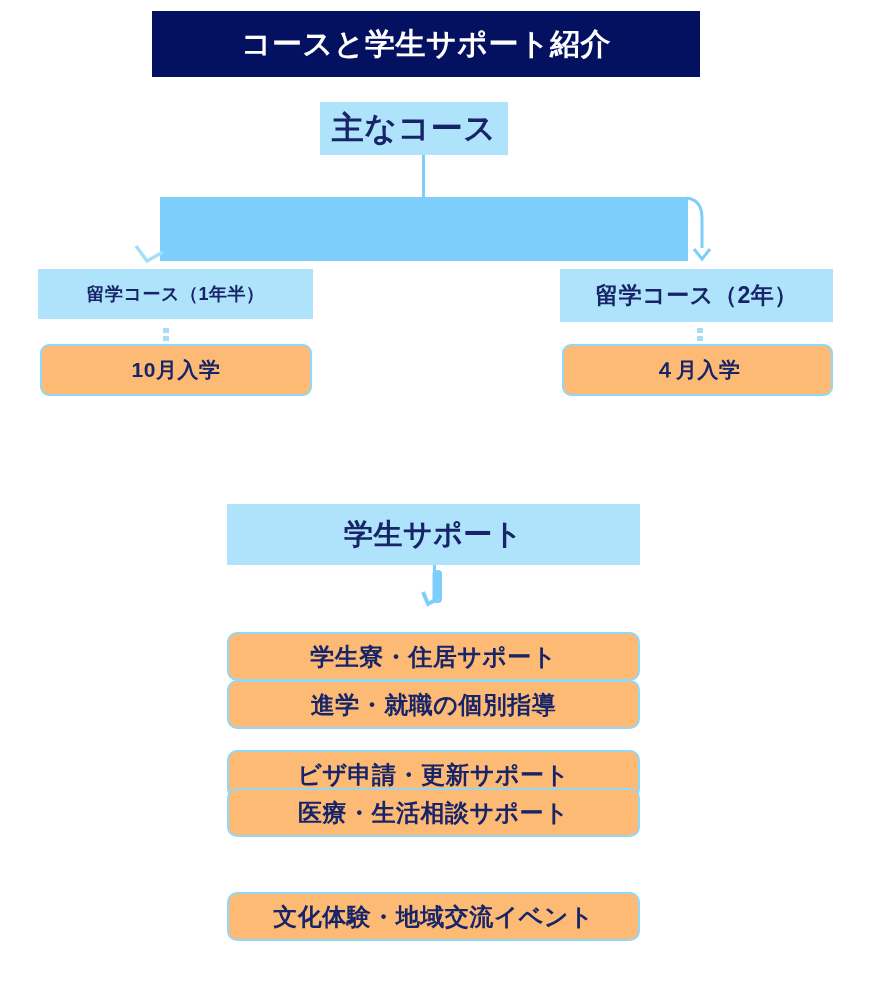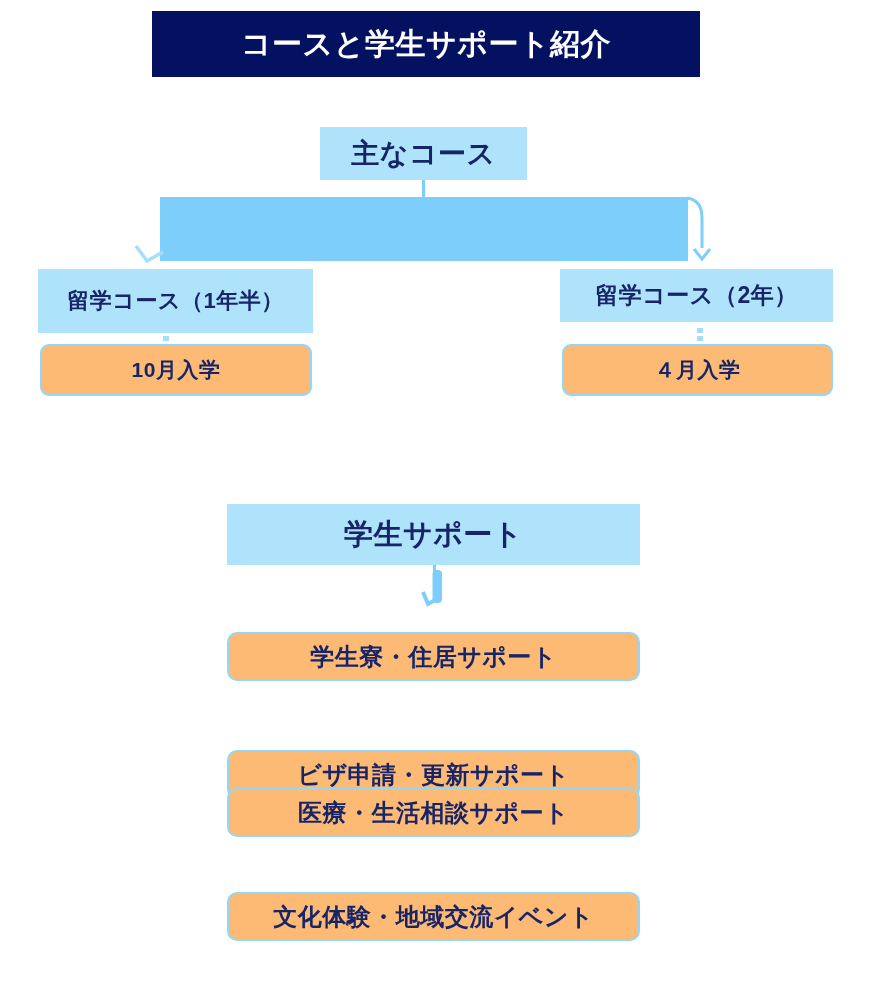--- a/index.html
+++ b/index.html
@@ -31,22 +31,22 @@
     white-space:nowrap;
     box-sizing:border-box;
   }
   .banner{
     left:152px;top:11px;width:548px;height:66px;
     background:var(--navy);
     color:var(--title-text);
     font-size:30px;font-weight:700;
   }
   .fill-light{background:var(--light-blue);}
-  .main-course{left:320px;top:102px;width:207px;height:53px;font-size:28px;margin-top:25px;}
-  .course-left{left:38px;top:269px;width:275px;height:64px;font-size:22px;}
+  .main-course{left:320px;top:102px;width:188px;height:53px;font-size:32px;}
+  .course-left{left:38px;top:269px;width:275px;height:50px;font-size:18px;}
   .course-right{left:560px;top:269px;width:273px;height:53px;font-size:23px;}
   .outline-box{
     background:#fdba74;
     border:2px solid var(--box-border);
     border-radius:9px;
   }
   .entry-left{left:40px;top:344px;width:272px;height:52px;font-size:21px;}
   .entry-right{left:562px;top:344px;width:271px;height:52px;font-size:21px;}
   .support-header{left:227px;top:504px;width:413px;height:61px;font-size:29px;font-weight:700;}
   .support-item{left:227px;width:413px;height:49px;font-size:24px;border-radius:10px;}
@@ -111,20 +111,23 @@
     <span>４月入学</span>
   </div>
 
   <div class="node fill-light support-header">
     <span>学生サポート</span>
   </div>
 
   <div class="node outline-box support-item si-0">
     <span>学生寮・住居サポート</span>
   </div>
+  <div class="node outline-box support-item si-1">
+    <span>進学・就職の個別指導</span>
+  </div>
   <div class="node outline-box support-item si-2">
     <span>ビザ申請・更新サポート</span>
   </div>
   <div class="node outline-box support-item si-3">
     <span>医療・生活相談サポート</span>
   </div>
   <div class="node outline-box support-item si-4">
     <span>文化体験・地域交流イベント</span>
   </div>
 

